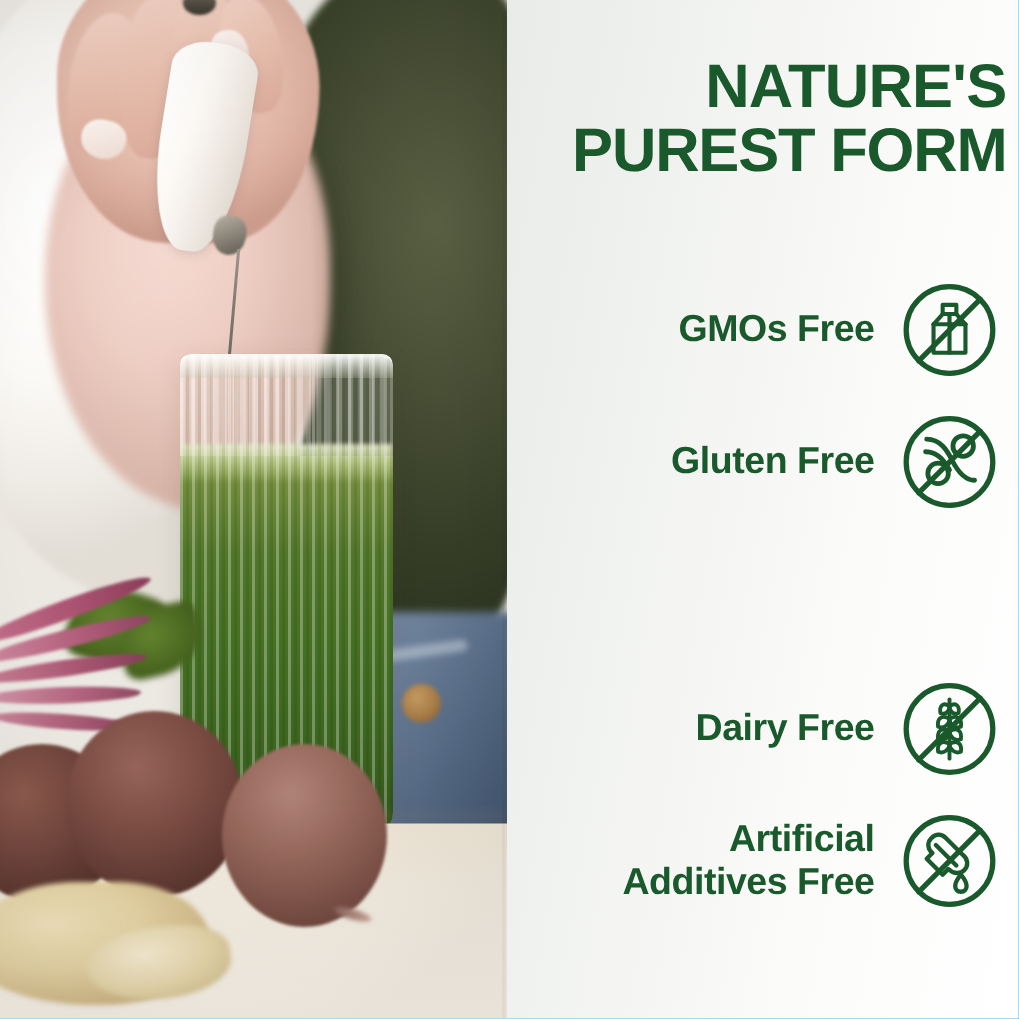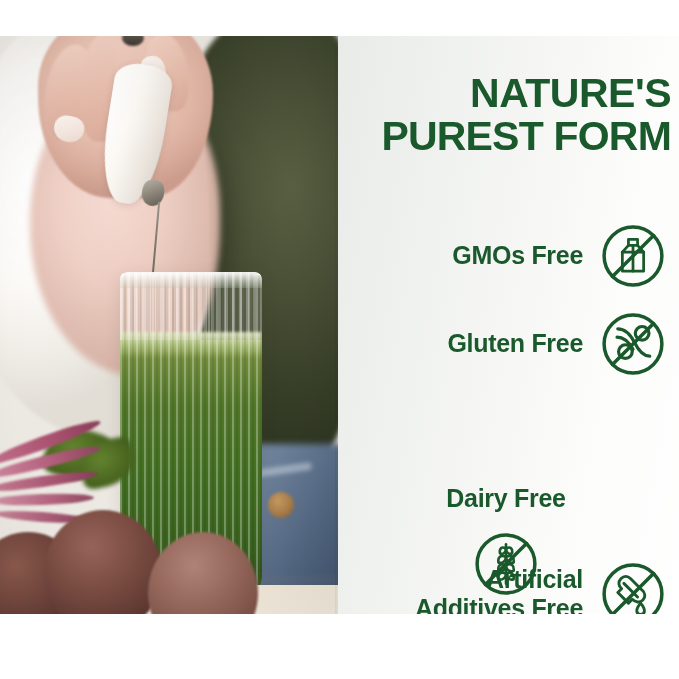--- a/index.html
+++ b/index.html
@@ -8,24 +8,23 @@
     background: #ffffff;
   }
   body {
     font-family: "Liberation Sans", sans-serif;
     -webkit-font-smoothing: antialiased;
   }
 
   #canvas {
     position: relative;
     width: 679px;
-    height: 578px;
+    height: 679px;
     overflow: hidden;
     background: #0ea5e9;
-    margin-top: 36px;
   }
 
   
   .photo-panel {
     position: absolute;
     left: 0;
     top: 0;
     width: 338px;
     height: 679px;
     overflow: hidden;
@@ -330,22 +329,22 @@
     right: 8px;
     display: flex;
     align-items: center;
     justify-content: flex-end;
     gap: 12px;
     width: 330px;
   }
   .claim-row.r1 { top: 12px; }
   .claim-row.r2 { top: 100px; }
   .claim-row.r3 { top: 190px; }
-  .claim-row.r4 { top: 278px; flex-direction: column; }
-  .claim-row.r5 { top: 350px; align-items: center; }
+  .claim-row.r4 { top: 278px; }
+  .claim-row.r5 { top: 366px; align-items: center; }
 
   .claim-label {
     color: #19592b;
     font-size: 25px;
     font-weight: 600;
     text-align: right;
     line-height: 1.18;
     letter-spacing: -0.3px;
     white-space: pre-line;
   }

